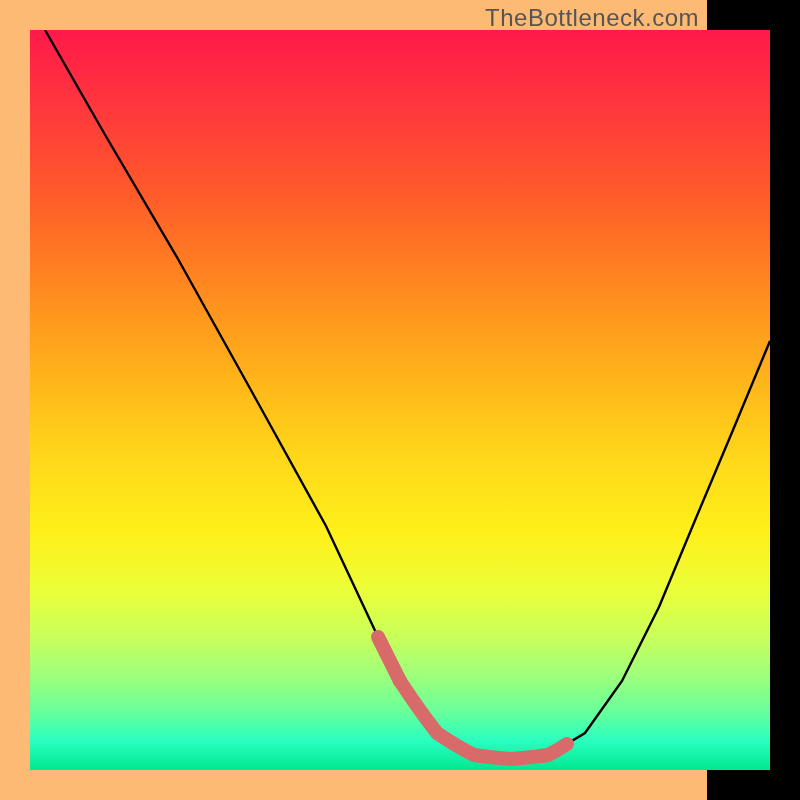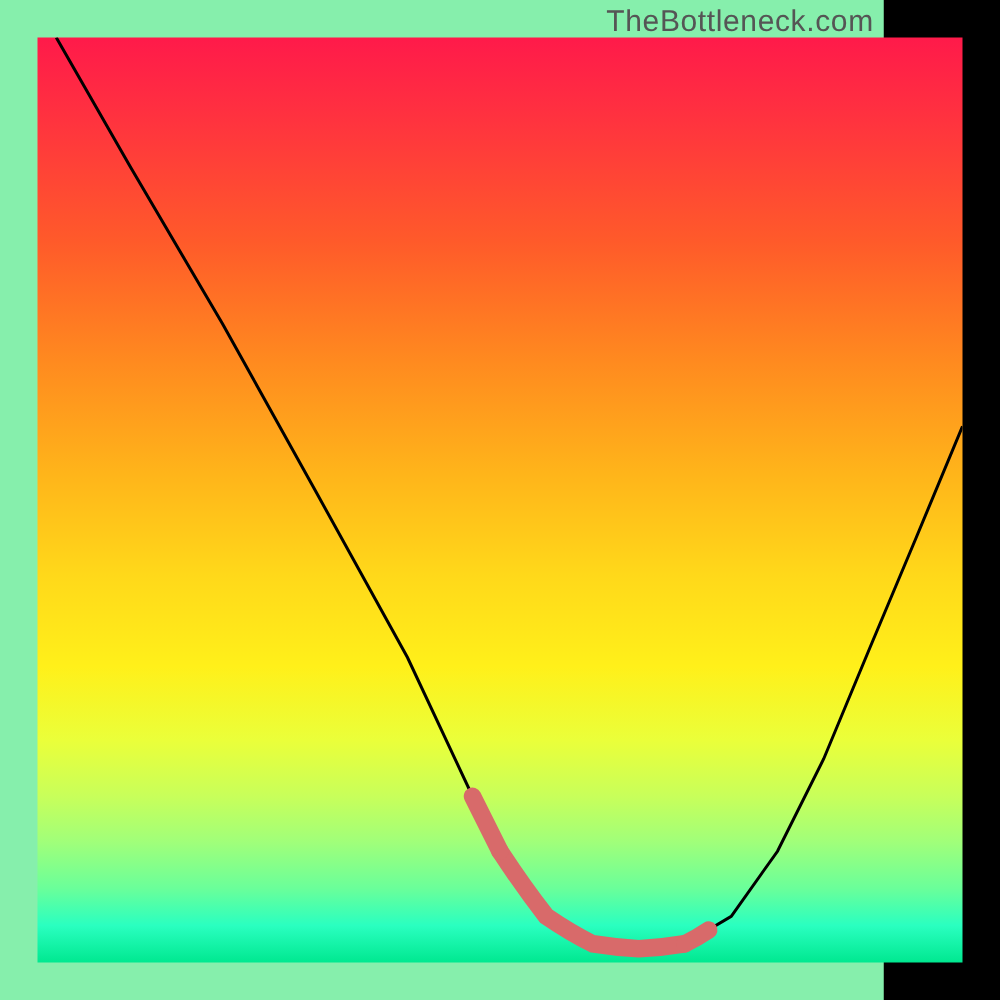--- a/index.html
+++ b/index.html
@@ -8,21 +8,21 @@
     width: 800px;
     height: 800px;
     background: #000;
     overflow: hidden;
     font-family: Arial, Helvetica, sans-serif;
   }
   .frame {
     position: relative;
     width: 707px;
     height: 800px;
-    background: #86efac;
+    background: #fdba74;
   }
   .watermark {
     position: absolute;
     top: 4px;
     right: 8px;
     color: #555;
     font-size: 24px;
     font-weight: 500;
     letter-spacing: 0.5px;
     z-index: 5;

